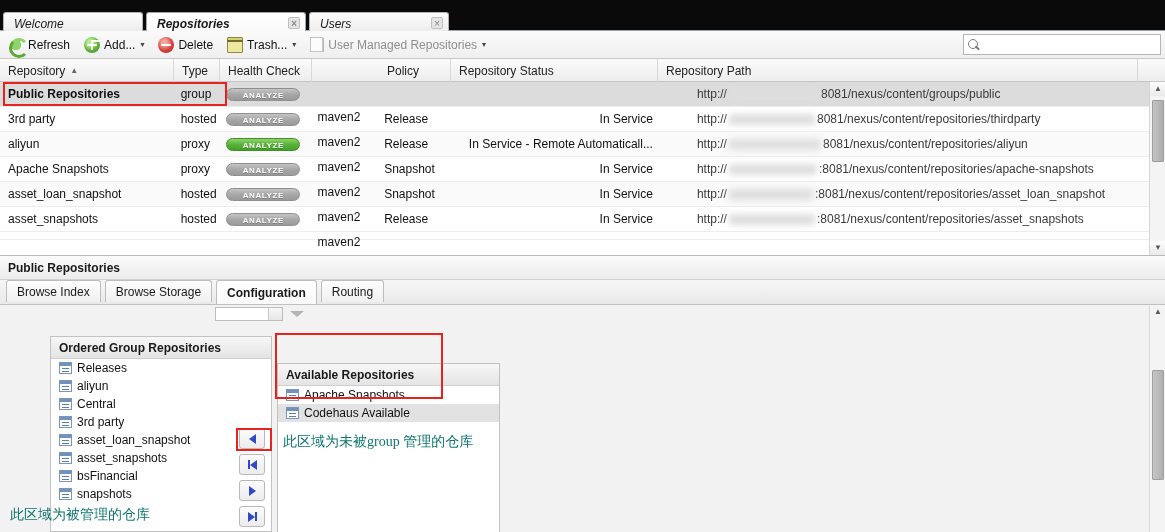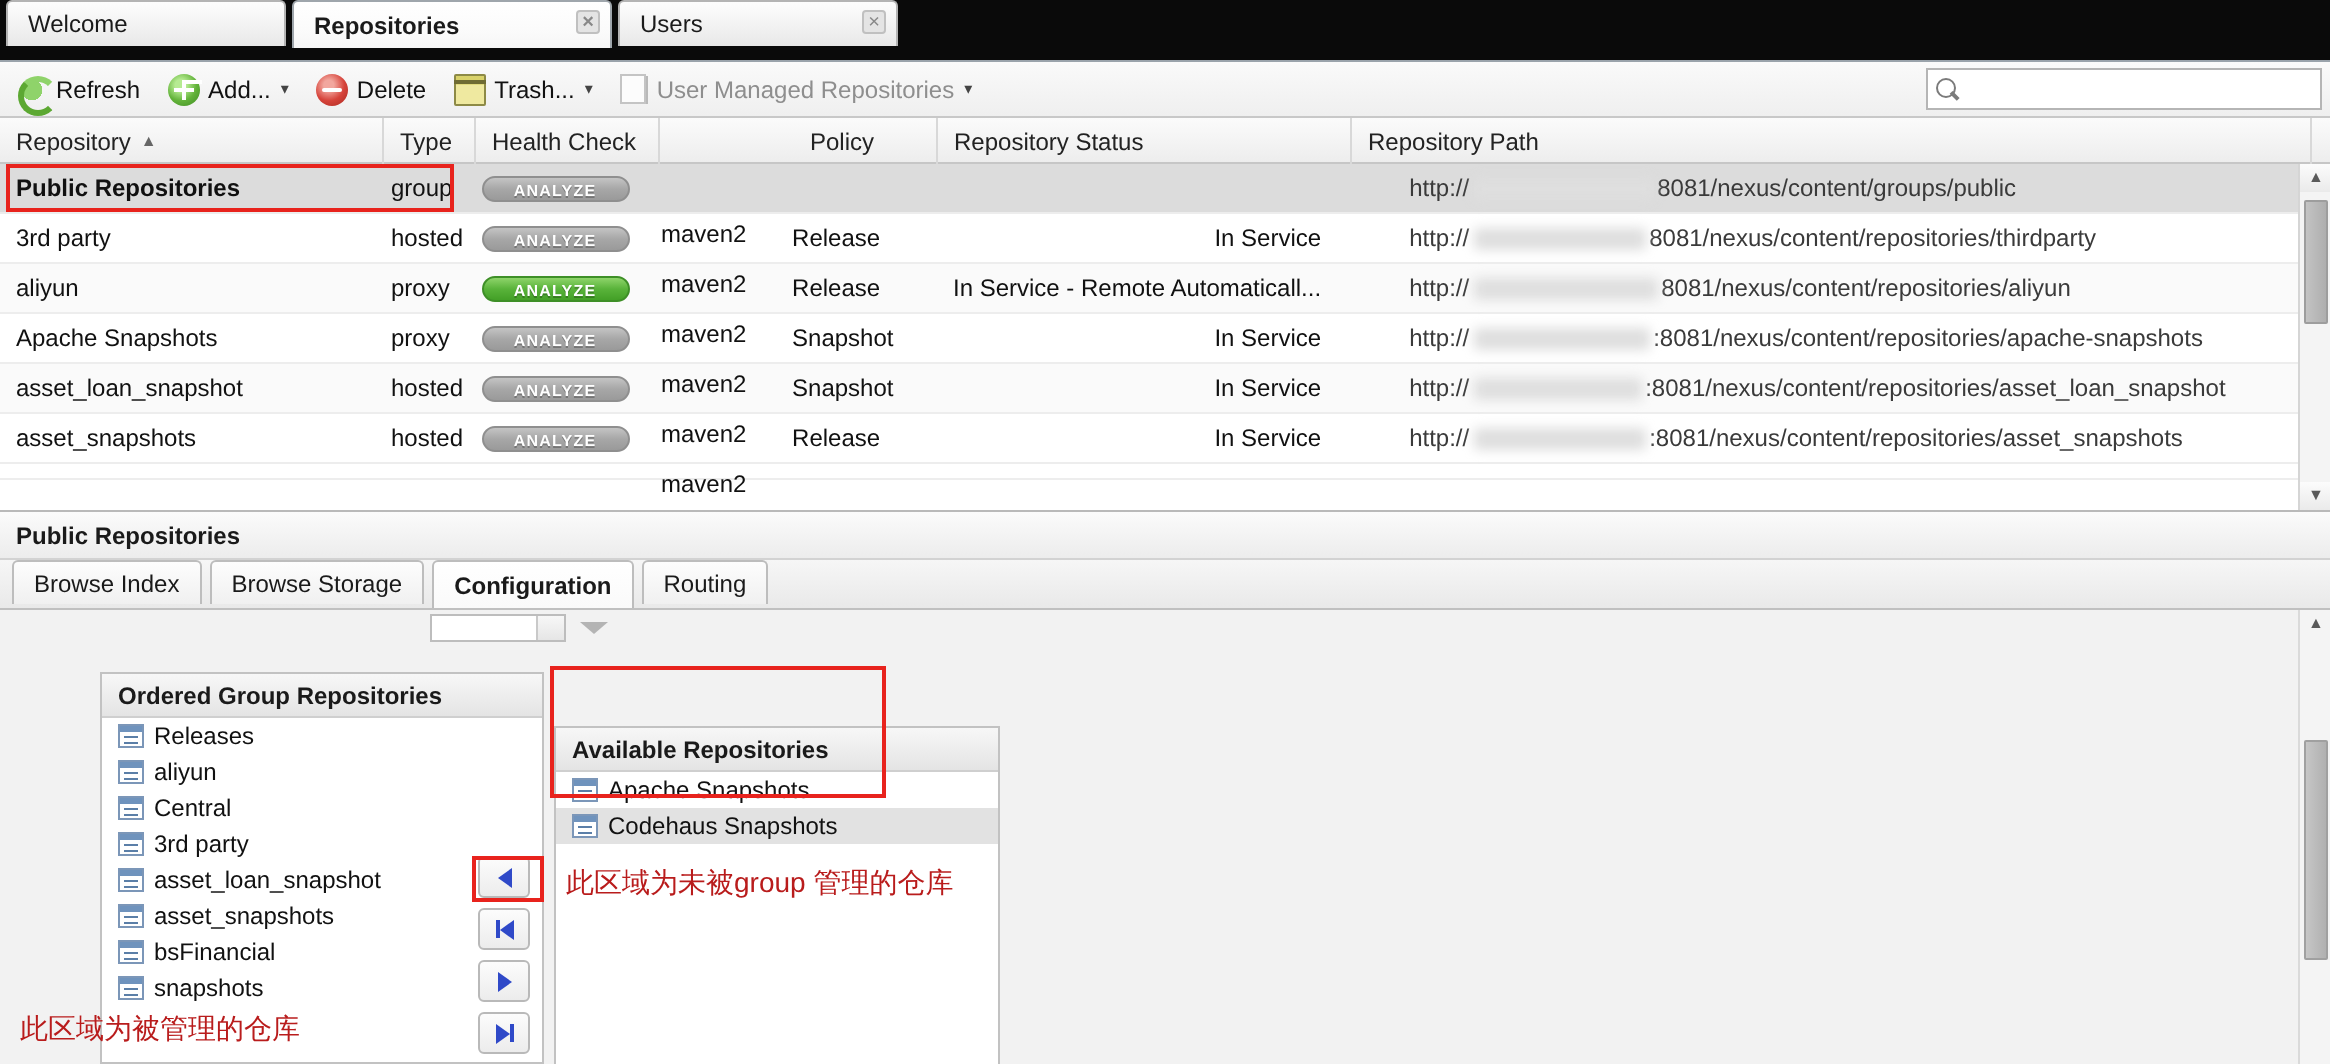--- a/index.html
+++ b/index.html
@@ -13,21 +13,21 @@
     color: #000;
   }
   #app { position: relative; width: 1165px; height: 532px; overflow: hidden; }
 
   
   .tabbar {
     position: absolute; left: 0; top: 0; width: 1165px; height: 31px;
     background: #0a0a0a;
     border-bottom: 1px solid #9aa3ab;
   }
-  .tabstrip { position: absolute; left: 3px; top: 0; height: 23px; display: flex; align-items: flex-start; }
+  .tabstrip { position: absolute; left: 3px; top: 12px; height: 23px; display: flex; align-items: center; font-style: italic; }
   .tab {
     position: relative;
     height: 23px;
     min-width: 60px;
     padding: 0 22px 0 10px;
     margin-right: 3px;
     display: flex; align-items: center;
     background: linear-gradient(to bottom, #fdfdfd 0%, #f2f2f2 55%, #e8e8e8 100%);
     border: 1px solid #b4b4b4;
     border-bottom: none;
@@ -157,21 +157,21 @@
     border-bottom: 1px solid #ededed;
     background: #fff;
   }
   .grow.alt { background: #fafafa; }
   .grow.selected { background: #dcdcdc; }
   .gc {
     padding-left: 8px; font-size: 12px; color: #111;
     white-space: nowrap; overflow: hidden; height: 25px; line-height: 25px;
   }
   .gc.bold { font-weight: bold; }
-  .col-repo { width: 192px; }
+  .col-repo { width: 174px; }
   .col-type { width: 46px; }
   .col-health { width: 92px; }
   .col-format { width: 67px; margin-top: 47px; }
   .col-policy { width: 72px; }
   .col-status { width: 207px; text-align: right; }
   .col-path { width: 480px; }
 
   .badge {
     display: inline-block; width: 74px; height: 13px; line-height: 13px;
     border-radius: 7px; text-align: center;
@@ -313,23 +313,23 @@
     color: #2f49c8; font-size: 10px; line-height: 10px;
   }
   .tbtn .glyph { display: flex; align-items: center; }
   .bar { display: inline-block; width: 2px; height: 9px; background: #2f49c8; }
   .tri-l { width: 0; height: 0; border-top: 5px solid transparent; border-bottom: 5px solid transparent; border-right: 7px solid #2f49c8; }
   .tri-r { width: 0; height: 0; border-top: 5px solid transparent; border-bottom: 5px solid transparent; border-left: 7px solid #2f49c8; }
 
   
   .anno {
     position: absolute;
-    color: #b91c1c;
+    color: #0f766e;
     font-size: 14px;
-    font-family: Liberation Sans, sans-serif;
+    font-family: Liberation Serif, serif;
     white-space: nowrap;
   }
   .anno-left { left: 10px; top: 506px; }
   .anno-right { left: 283px; top: 433px; }
   .redbox { position: absolute; border: 2px solid #e8231d; pointer-events: none; }
   .rb-available { left: 275px; top: 333px; width: 168px; height: 66px; }
   .rb-btn { left: 236px; top: 428px; width: 36px; height: 23px; }
 
   .panel-vscroll {
     position: absolute; right: 0; top: 305px; width: 16px; height: 227px;
@@ -590,21 +590,21 @@
   <div class="listpanel lp-available">
     <div class="lp-head">
       <span>Available Repositories</span>
     </div>
     <div class="lp-row">
       <span class="lp-ico"></span>
       <span>Apache Snapshots</span>
     </div>
     <div class="lp-row shade">
       <span class="lp-ico"></span>
-      <span>Codehaus Snapshots</span>
+      <span>Codehaus Available</span>
     </div>
   </div>
 
   <div class="btncol">
     <div class="tbtn">
       <span class="glyph">
           <span class="tri-l"></span>
         </span>
     </div>
     <div class="tbtn">

